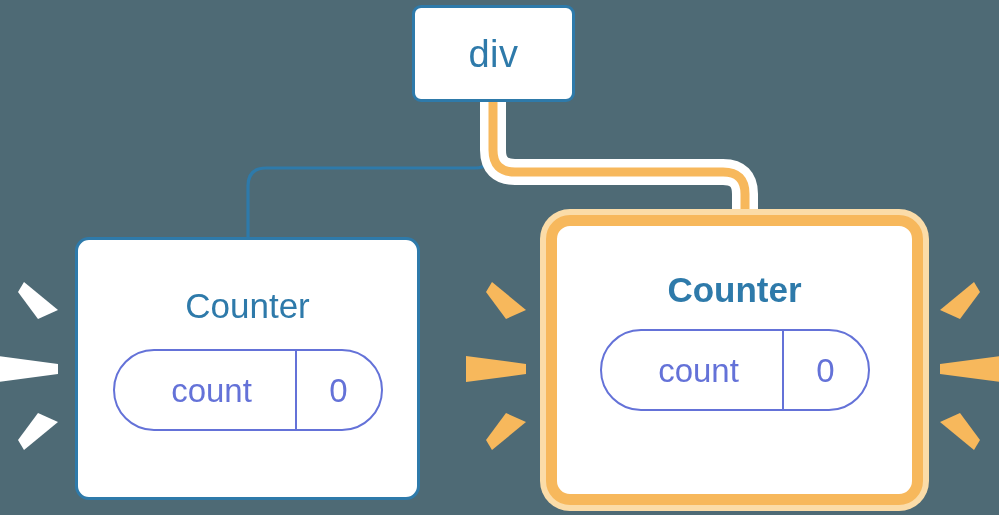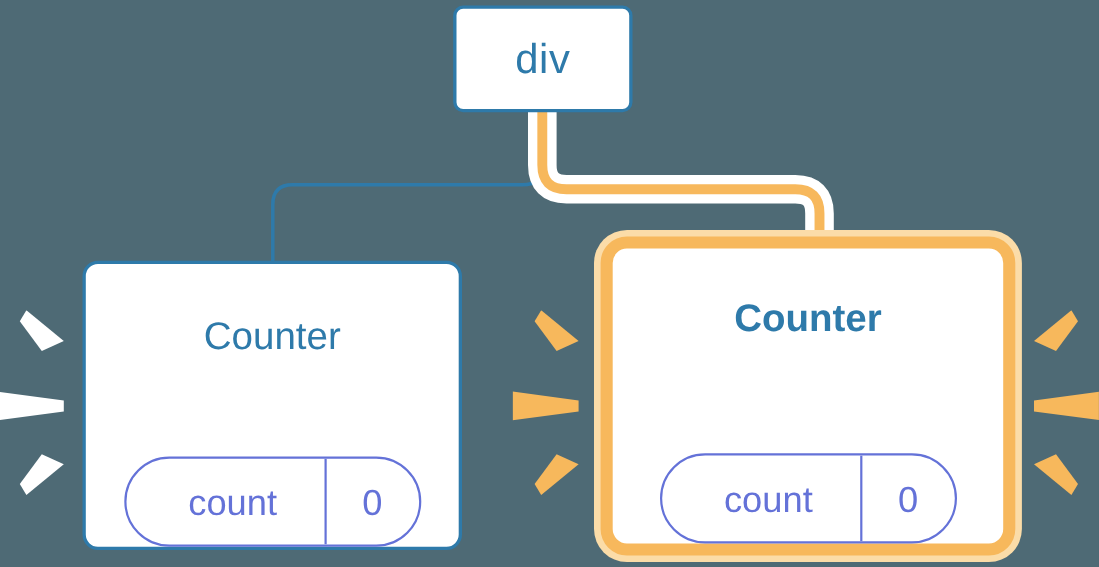--- a/index.html
+++ b/index.html
@@ -11,21 +11,20 @@
   }
   #stage{position:relative;width:938px;height:515px;}
   #wires{position:absolute;left:0;top:0;width:999px;height:515px;}
   .node{
     position:absolute;
     background:#ffffff;
     box-sizing:border-box;
     display:flex;
     flex-direction:column;
     align-items:center;
-    justify-content:space-between;
   }
   
   #div-node{
     left:412px;top:5px;width:163px;height:97px;
     border:3px solid #2E7AAA;
     border-radius:9px;
     justify-content:center;
     z-index:5;
   }
   #div-label{

